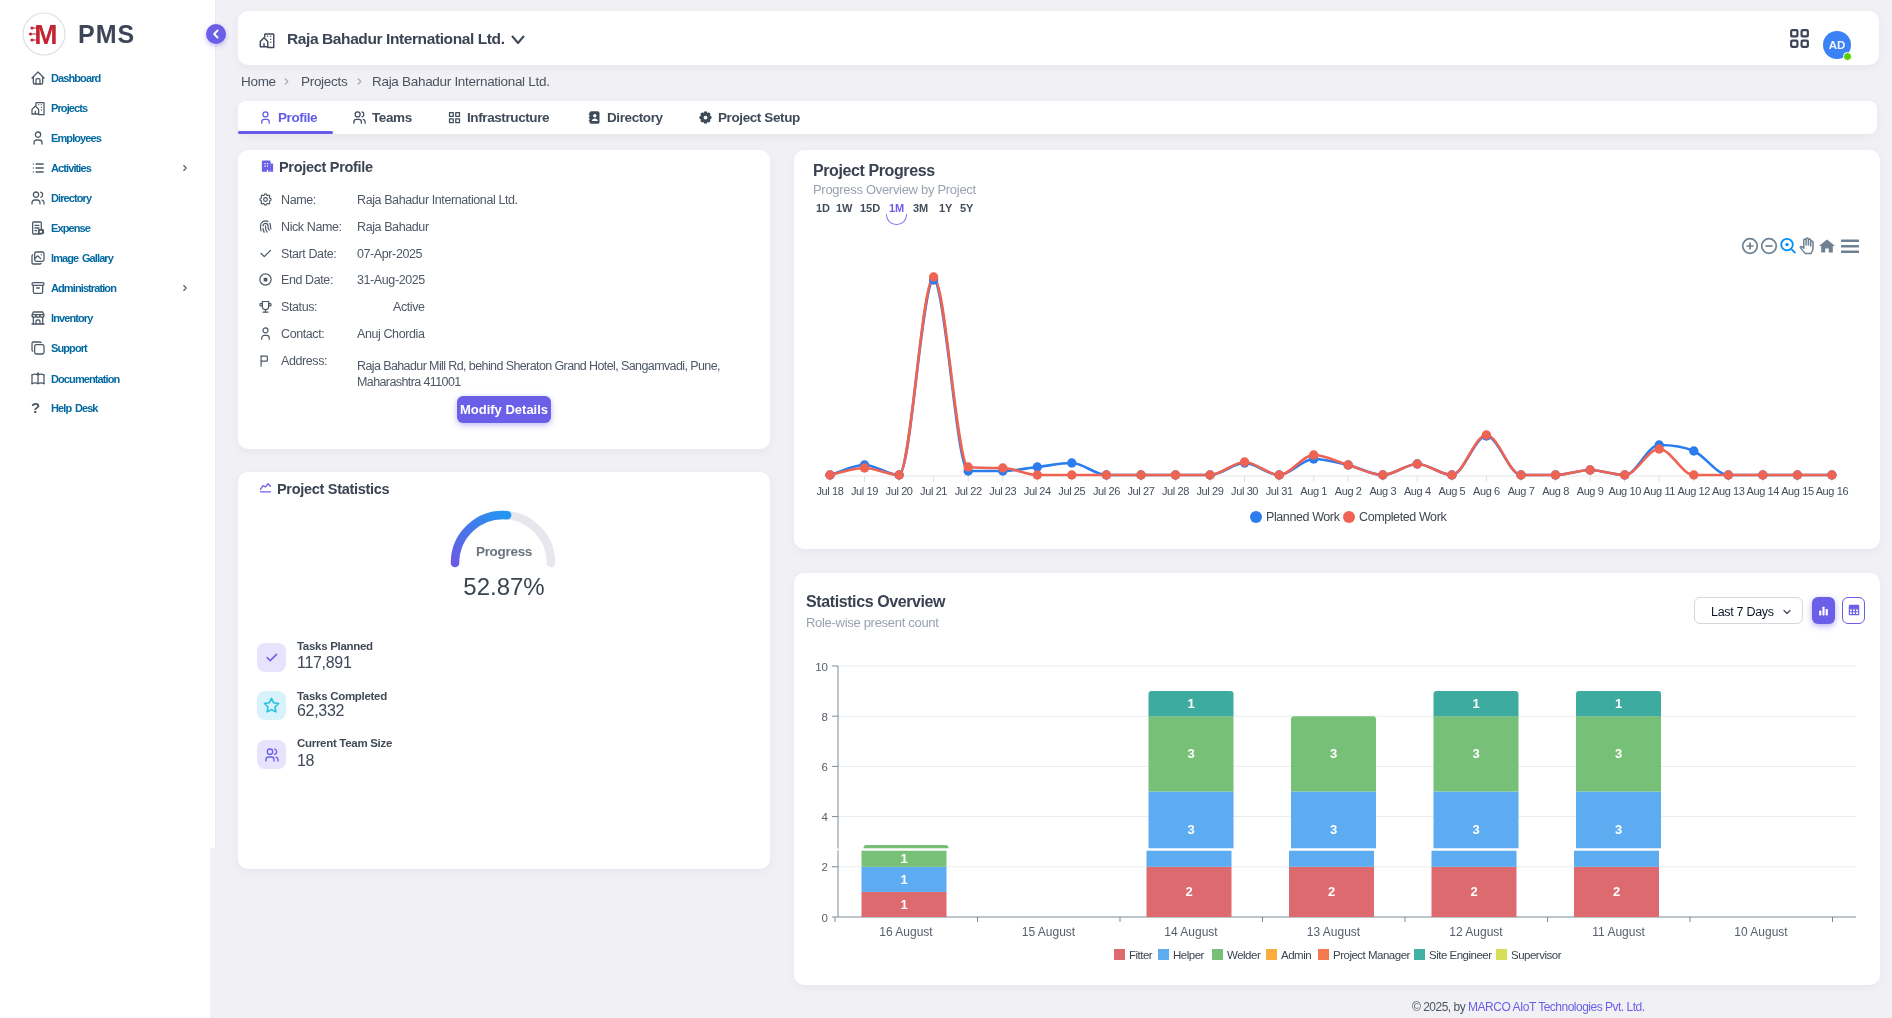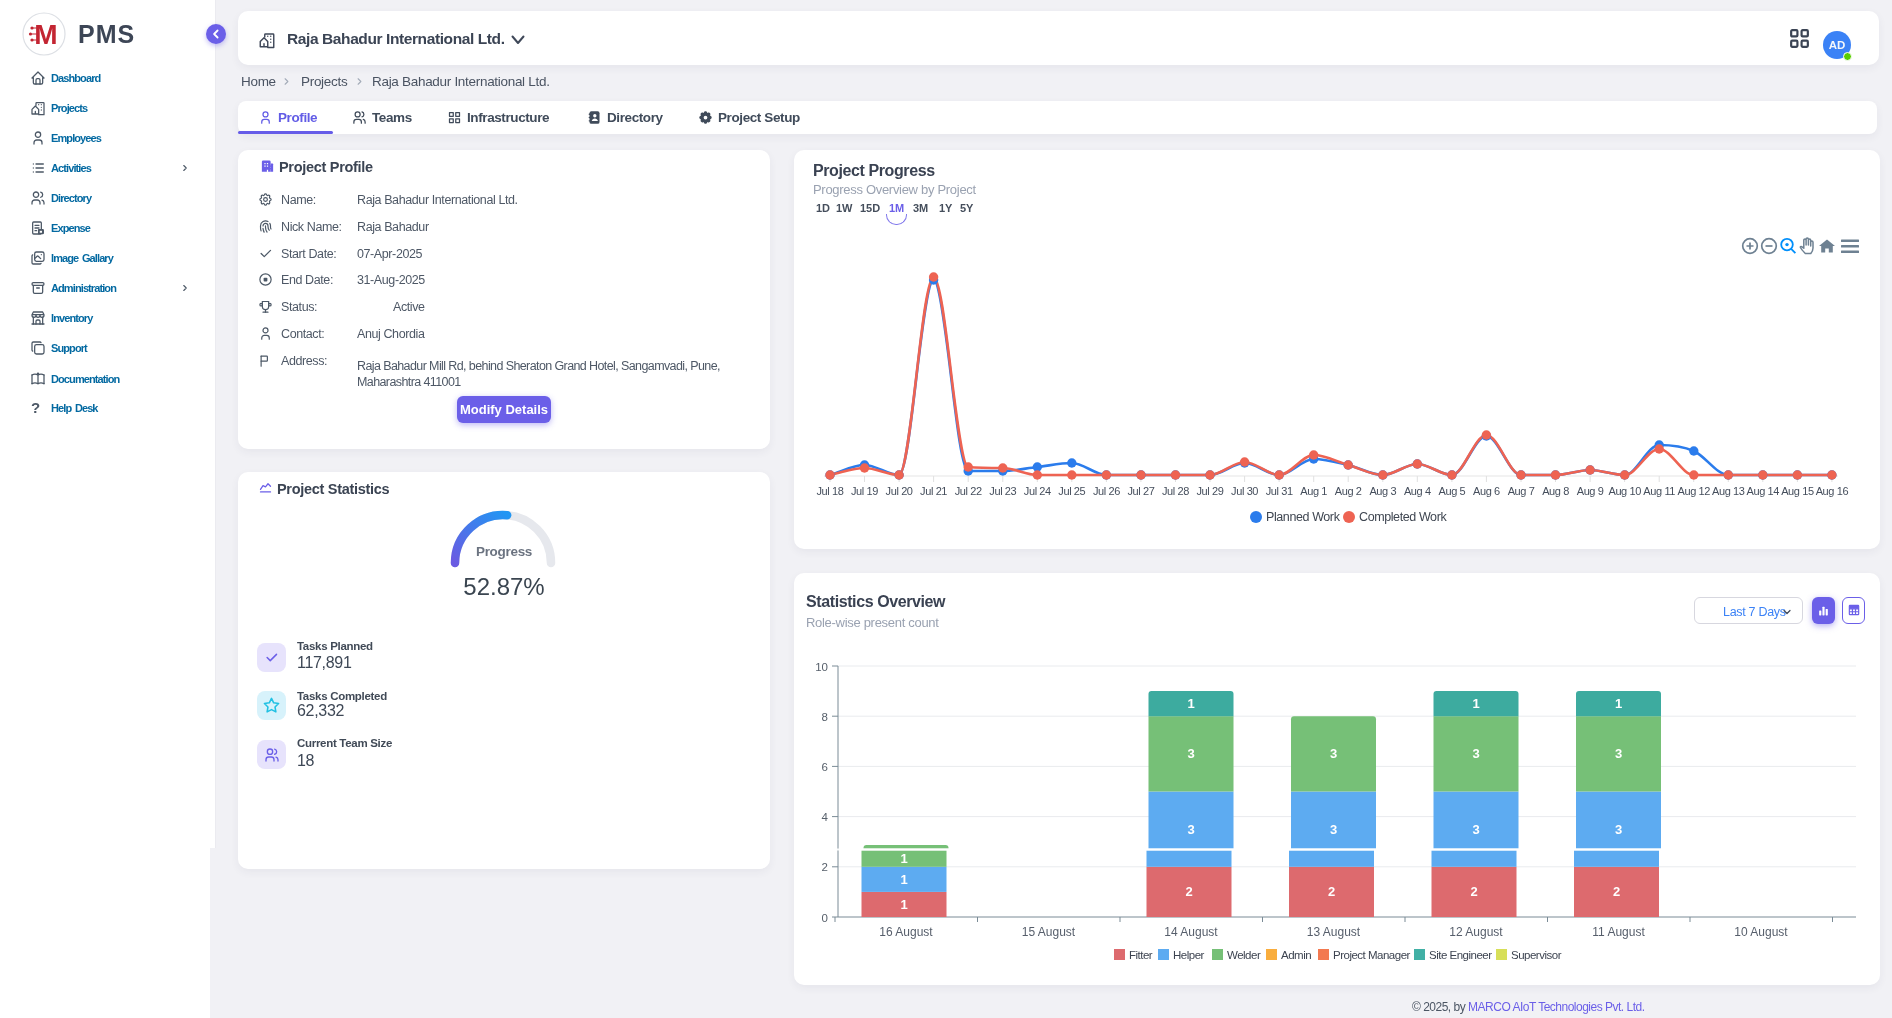--- a/index.html
+++ b/index.html
@@ -504,21 +504,21 @@
 </svg>
   <div class="abs" style="left:456px; top:361px; width:12px; height:12px; border-radius:50%; background:#2b7cec;"></div>
   <div class="abs" style="left:472px; top:360px; font-size:12.5px; color:#3f4651; letter-spacing:-0.4px;">Planned Work</div>
   <div class="abs" style="left:549px; top:361px; width:12px; height:12px; border-radius:50%; background:#ee6352;"></div>
   <div class="abs" style="left:565px; top:360px; font-size:12.5px; color:#3f4651; letter-spacing:-0.4px;">Completed Work</div>
 </div>
 <div id="attendcard" class="card" style="left:794px; top:573px; width:1086px; height:412px;">
   <div class="abs" style="left:12px; top:20px; font-size:16px; font-weight:700; color:#3a4252; letter-spacing:-0.4px;">Statistics Overview</div>
   <div class="abs" style="left:12px; top:42px; font-size:13px; color:#9aa2b1; letter-spacing:-0.3px;">Role-wise present count</div>
   <div class="abs" style="left:900px; top:24px; width:109px; height:27px; border:1px solid #d7d7df; border-radius:6px; background:#fff;">
-    <span class="abs" style="left:28px; top:7px; font-size:12.5px; color:#3b82f6; letter-spacing:-0.3px;">Last 7 Days</span>
+    <span class="abs" style="left:16px; top:7px; font-size:12.5px; color:#0f172a; letter-spacing:-0.3px;">Last 7 Days</span>
     <svg class="abs" style="left:86px; top:8px;" width="12" height="12" viewBox="0 0 24 24" fill="none" stroke="#3c4555" stroke-width="2.4" stroke-linecap="round" stroke-linejoin="round">
         <path d="M6 9l6 6l6 -6"></path>
       </svg>
   </div>
   <div class="abs" style="left:1018px; top:24px; width:23px; height:27px; background:#6b5fe8; border-radius:6px; box-shadow:0 2px 6px rgba(107,95,232,.5);">
     <svg style="margin:7px auto 0; display:block;" width="13" height="13" viewBox="0 0 24 24" fill="#fff">
         <rect x="4" y="12" width="4" height="9" rx="1"></rect>
         <rect x="10" y="5" width="4" height="16" rx="1"></rect>
         <rect x="16" y="9" width="4" height="12" rx="1"></rect>
       </svg>

